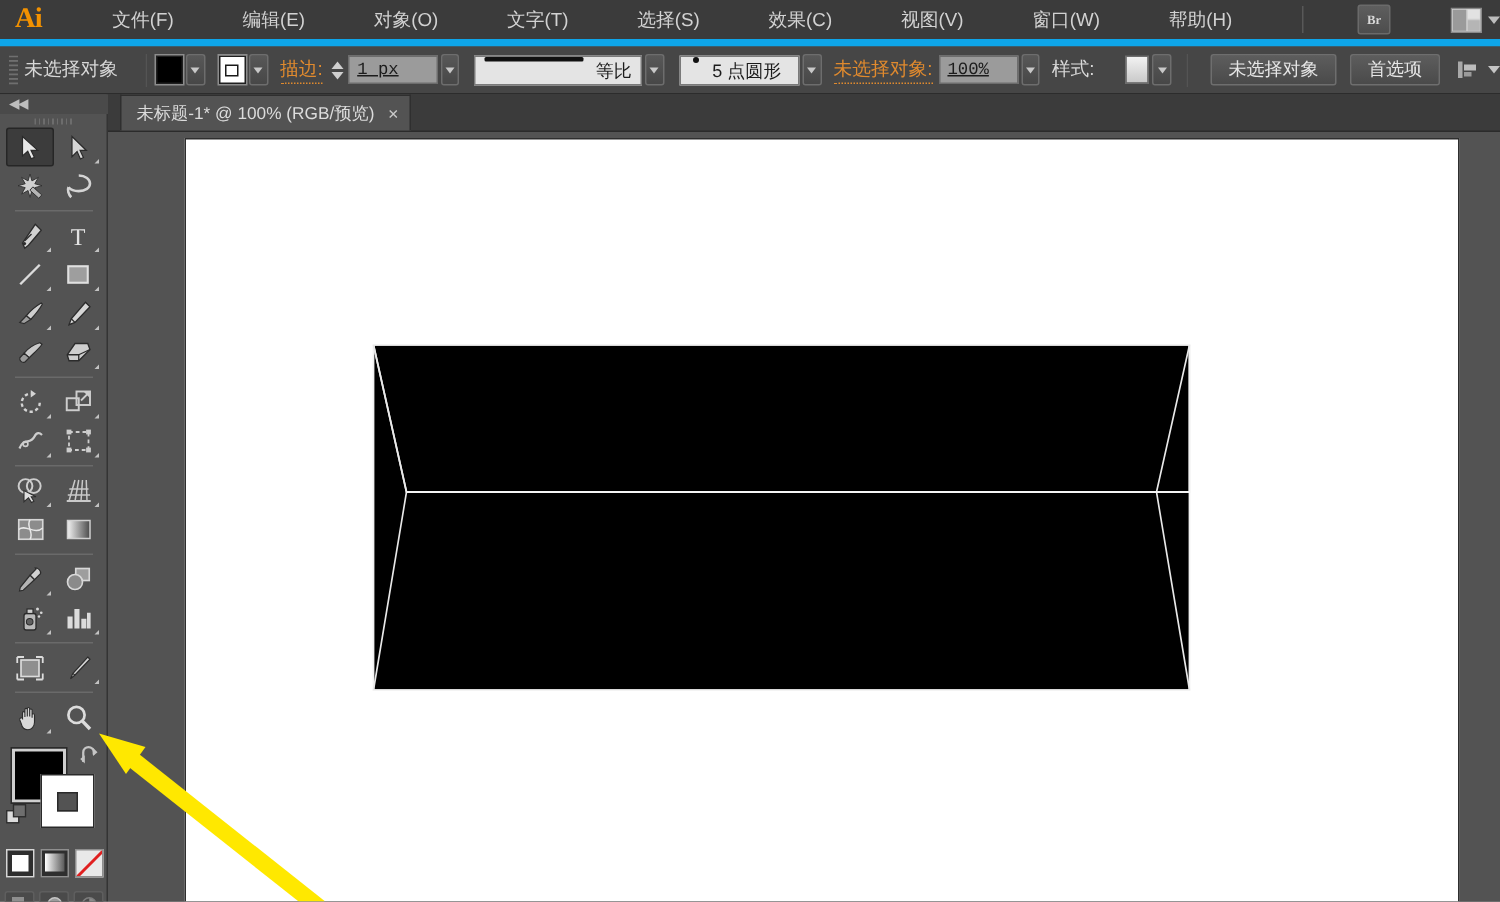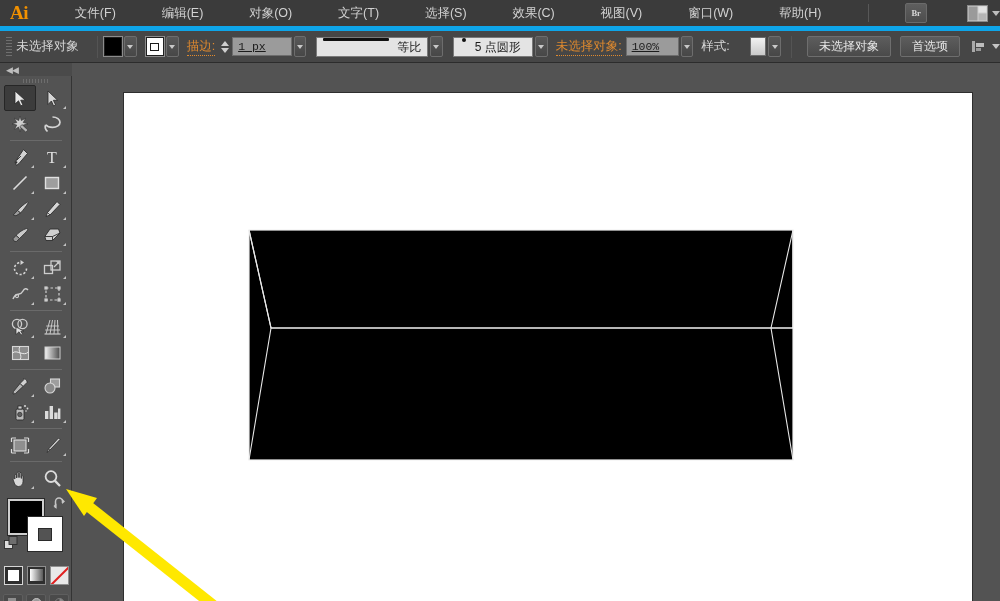--- a/index.html
+++ b/index.html
@@ -330,20 +330,26 @@
     <div style="display:flex;align-items:center;margin-left:12px">
       <svg width="16" height="14" viewBox="0 0 16 14">
         <rect x="0" y="1" width="3" height="11" fill="#a9a9a9"></rect>
         <rect x="4" y="3" width="8" height="4" fill="#bdbdbd"></rect>
         <rect x="4" y="8" width="5" height="3" fill="#9a9a9a"></rect>
       </svg>
       <span class="caret-dn" style="border-top-color:#c5c5c5"></span>
     </div>
   </div>
 
+  <div id="tabbar">
+    <div id="doc-tab">
+      <span>未标题-1* @ 100% (RGB/预览)</span>
+      <span id="tab-close">×</span>
+    </div>
+  </div>
 
   <div id="toolbar">
     <div id="tb-header">
       <span id="tb-collapse">◀◀</span>
     </div>
     <div id="tb-grip">
         <i></i>
       </div>
 
     <div class="tool-grid">

